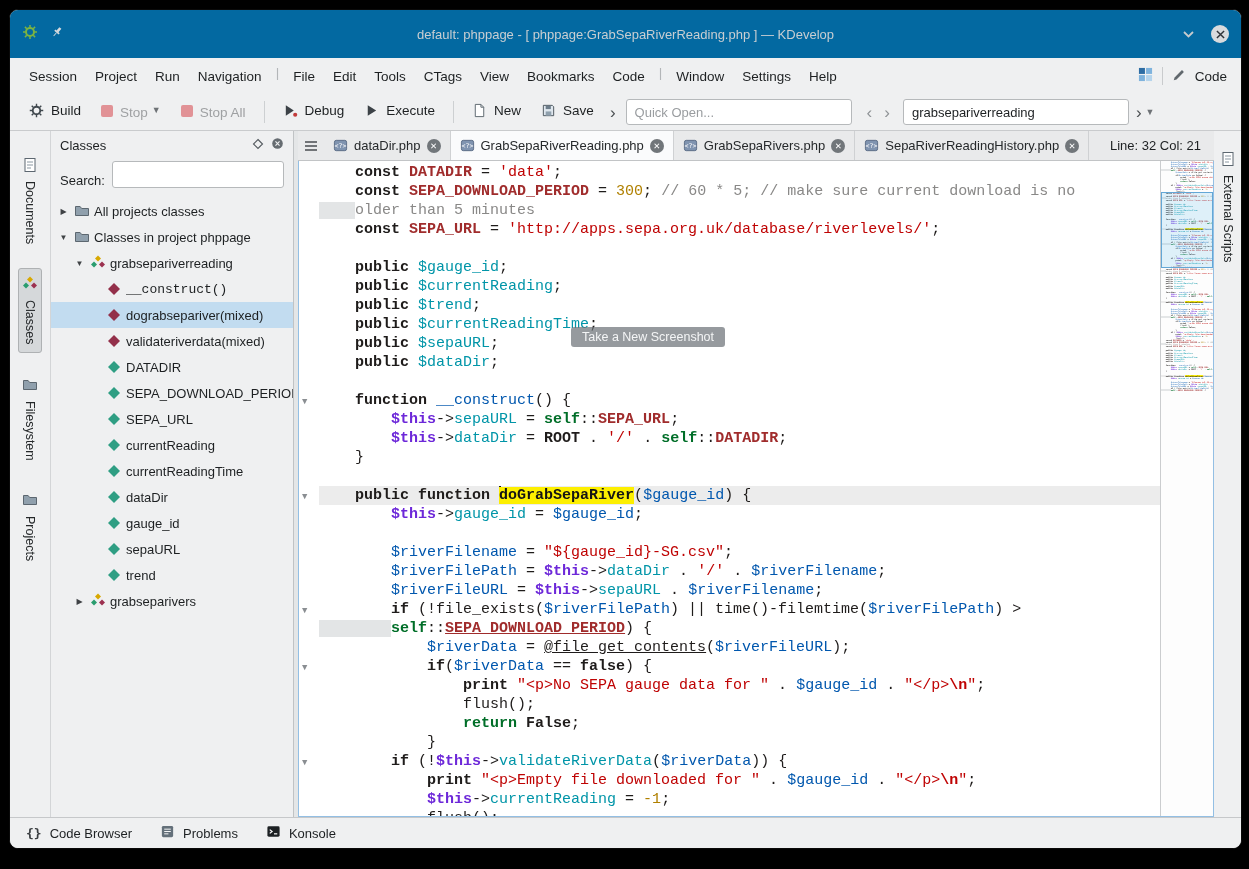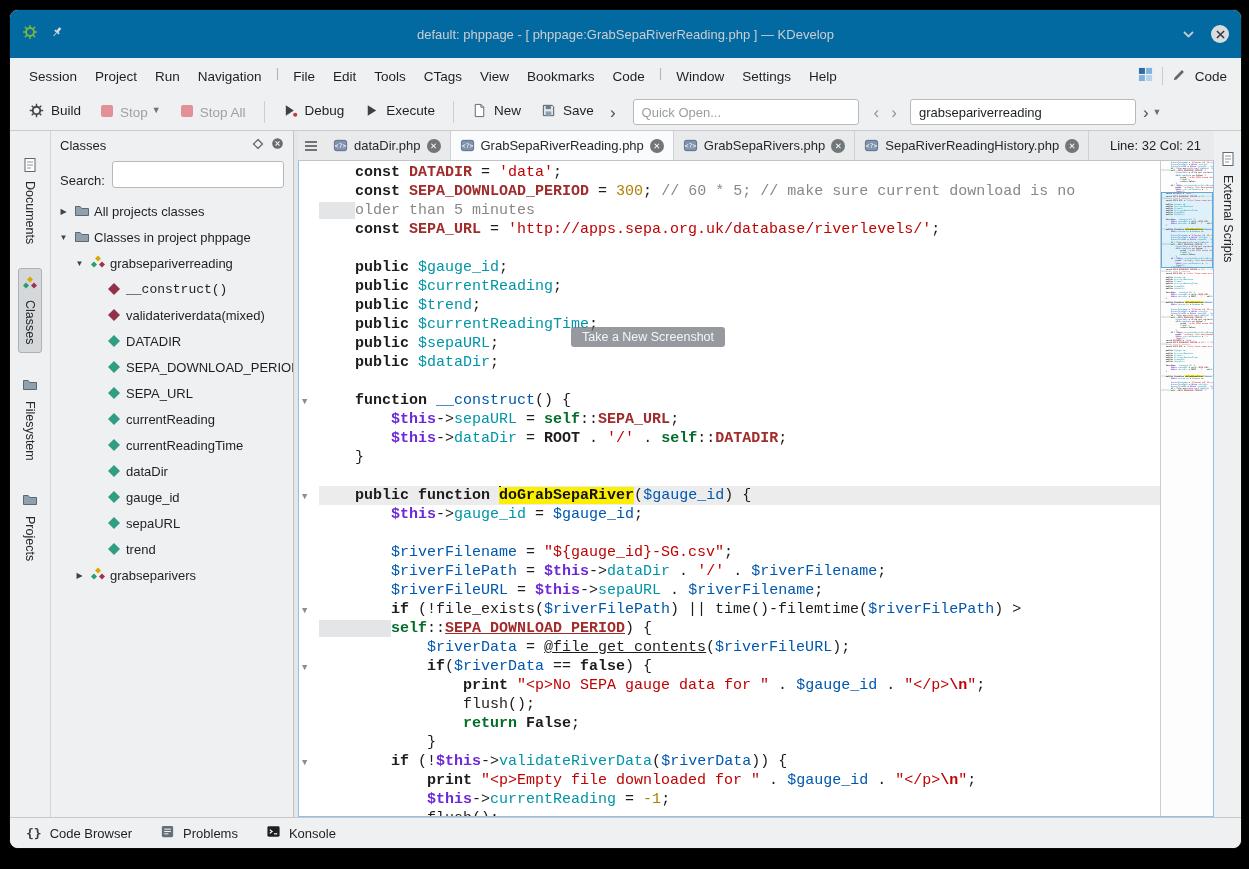--- a/index.html
+++ b/index.html
@@ -23,21 +23,21 @@
   
   .toolbar{height:36px;flex:0 0 auto;display:flex;align-items:center;padding:0 10px;gap:2px;border-bottom:1px solid #c9cbcd;background:#eff0f1}
   .tbtn{display:flex;gap:7px;padding:4px 9px;font-size:13.5px;color:#1d2022;border-radius:3px;white-space:nowrap}
   .tbtn.disabled{color:#9fa1a3}
   .tbtn.disabled svg,.tbtn.disabled .stop-square{opacity:.55}
   .stop-square{width:12px;height:12px;background:#d6454a;border-radius:2px;display:inline-block}
   .drop-arrow{font-size:9px;color:#6e7276;margin-left:-3px}
   .tsep{width:1px;height:22px;background:#cdd0d2;margin:0 7px}
   .tinput{height:24px;border:1px solid #b6b9bb;border-radius:3px;background:#fff;padding:0 8px;font-size:13px;font-family:"Liberation Sans",sans-serif;color:#1d2022;outline:none}
   .tinput::placeholder{color:#9a9da0}
-  #quick-open{width:208px;margin-left:10px}
+  #quick-open{width:208px;margin-left:3px}
   #toolbar-search{width:208px;margin-left:6px}
   .nav-arrows{display:flex;align-items:center;gap:2px;margin-left:8px}
   .arrow-glyph{font-size:17px;color:#8f9396;padding:0 5px;line-height:1}
   .arrow-glyph.dark{color:#4a4e51}
 
   
   .main{flex:1;display:flex;min-height:0}
   .dock-left{width:40px;flex:0 0 auto;display:flex;flex-direction:column;align-items:center;padding-top:18px;gap:16px;background:#eff0f1}
   .dock-right{width:27px;flex:0 0 auto;display:flex;flex-direction:column;align-items:center;padding-top:12px;background:#eff0f1}
   .dtab{display:flex;flex-direction:column;align-items:center;gap:5px;padding:7px 3px;border-radius:3px;color:#25282a;font-size:12.5px;border:1px solid transparent}
@@ -309,20 +309,29 @@
             <span>grabsepariverreading</span>
           </div>
           <div class="titem" style="padding-left: 38px; font-family: Liberation Mono, monospace;">
             <span class="exp"></span>
             <span class="ticon">
               <svg width="16" height="16" viewBox="0 0 16 16">
                 <path d="M8 2L14 8 8 14 2 8z" fill="#93304a"></path>
               </svg>
             </span>
             <span>__construct()</span>
+          </div>
+          <div class="titem selected" style="padding-left: 38px;">
+            <span class="exp"></span>
+            <span class="ticon">
+              <svg width="16" height="16" viewBox="0 0 16 16">
+                <path d="M8 2L14 8 8 14 2 8z" fill="#93304a"></path>
+              </svg>
+            </span>
+            <span>dograbsepariver(mixed)</span>
           </div>
           <div class="titem" style="padding-left: 38px;">
             <span class="exp"></span>
             <span class="ticon">
               <svg width="16" height="16" viewBox="0 0 16 16">
                 <path d="M8 2L14 8 8 14 2 8z" fill="#93304a"></path>
               </svg>
             </span>
             <span>validateriverdata(mixed)</span>
           </div>

